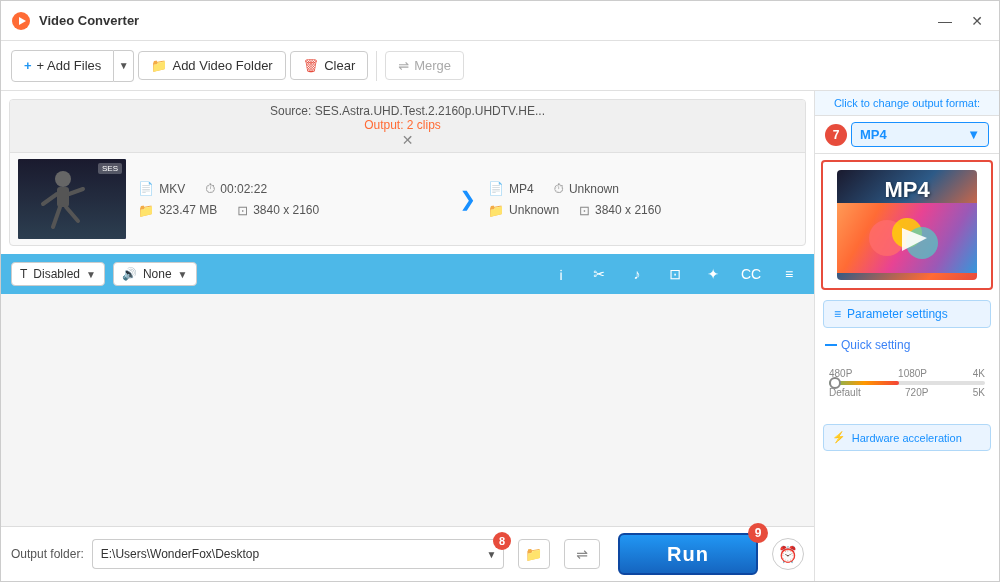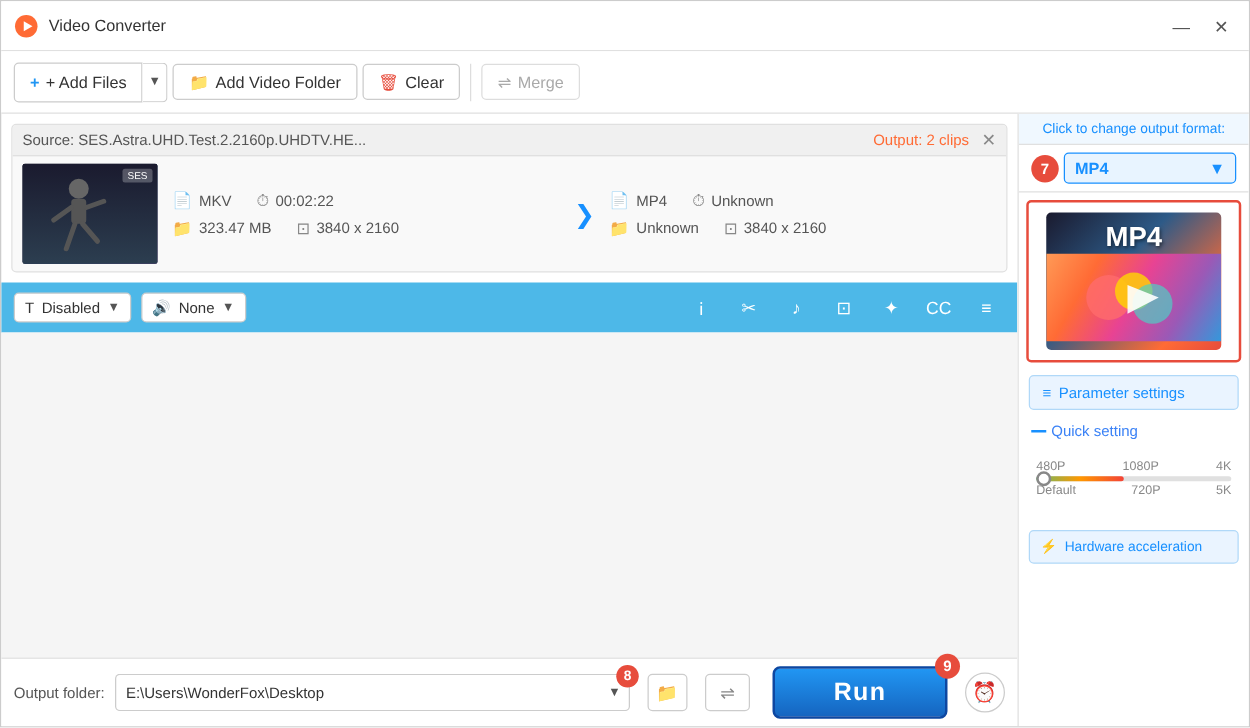--- a/index.html
+++ b/index.html
@@ -31,20 +31,21 @@
     }
     .title-bar-icon {
       width: 20px;
       height: 20px;
       margin-right: 8px;
     }
     .title-bar-title {
       flex: 1;
       font-size: 13px;
       color: #333;
+      font-weight: bold;
     }
     .title-bar-controls {
       display: flex;
       gap: 8px;
     }
     .title-btn {
       width: 24px;
       height: 24px;
       display: flex;
       align-items: center;
@@ -133,20 +134,21 @@
       border-radius: 4px;
       overflow: hidden;
     }
     .file-item-header {
       display: flex;
       align-items: center;
       padding: 4px 8px;
       background: #f0f0f0;
       border-bottom: 1px solid #e0e0e0;
       font-size: 12px;
+      flex-direction: column;
     }
     .file-item-header .source-info {
       flex: 1;
       color: #555;
       overflow: hidden;
       white-space: nowrap;
       text-overflow: ellipsis;
     }
     .file-item-header .output-info {
       color: #ff6b35;

